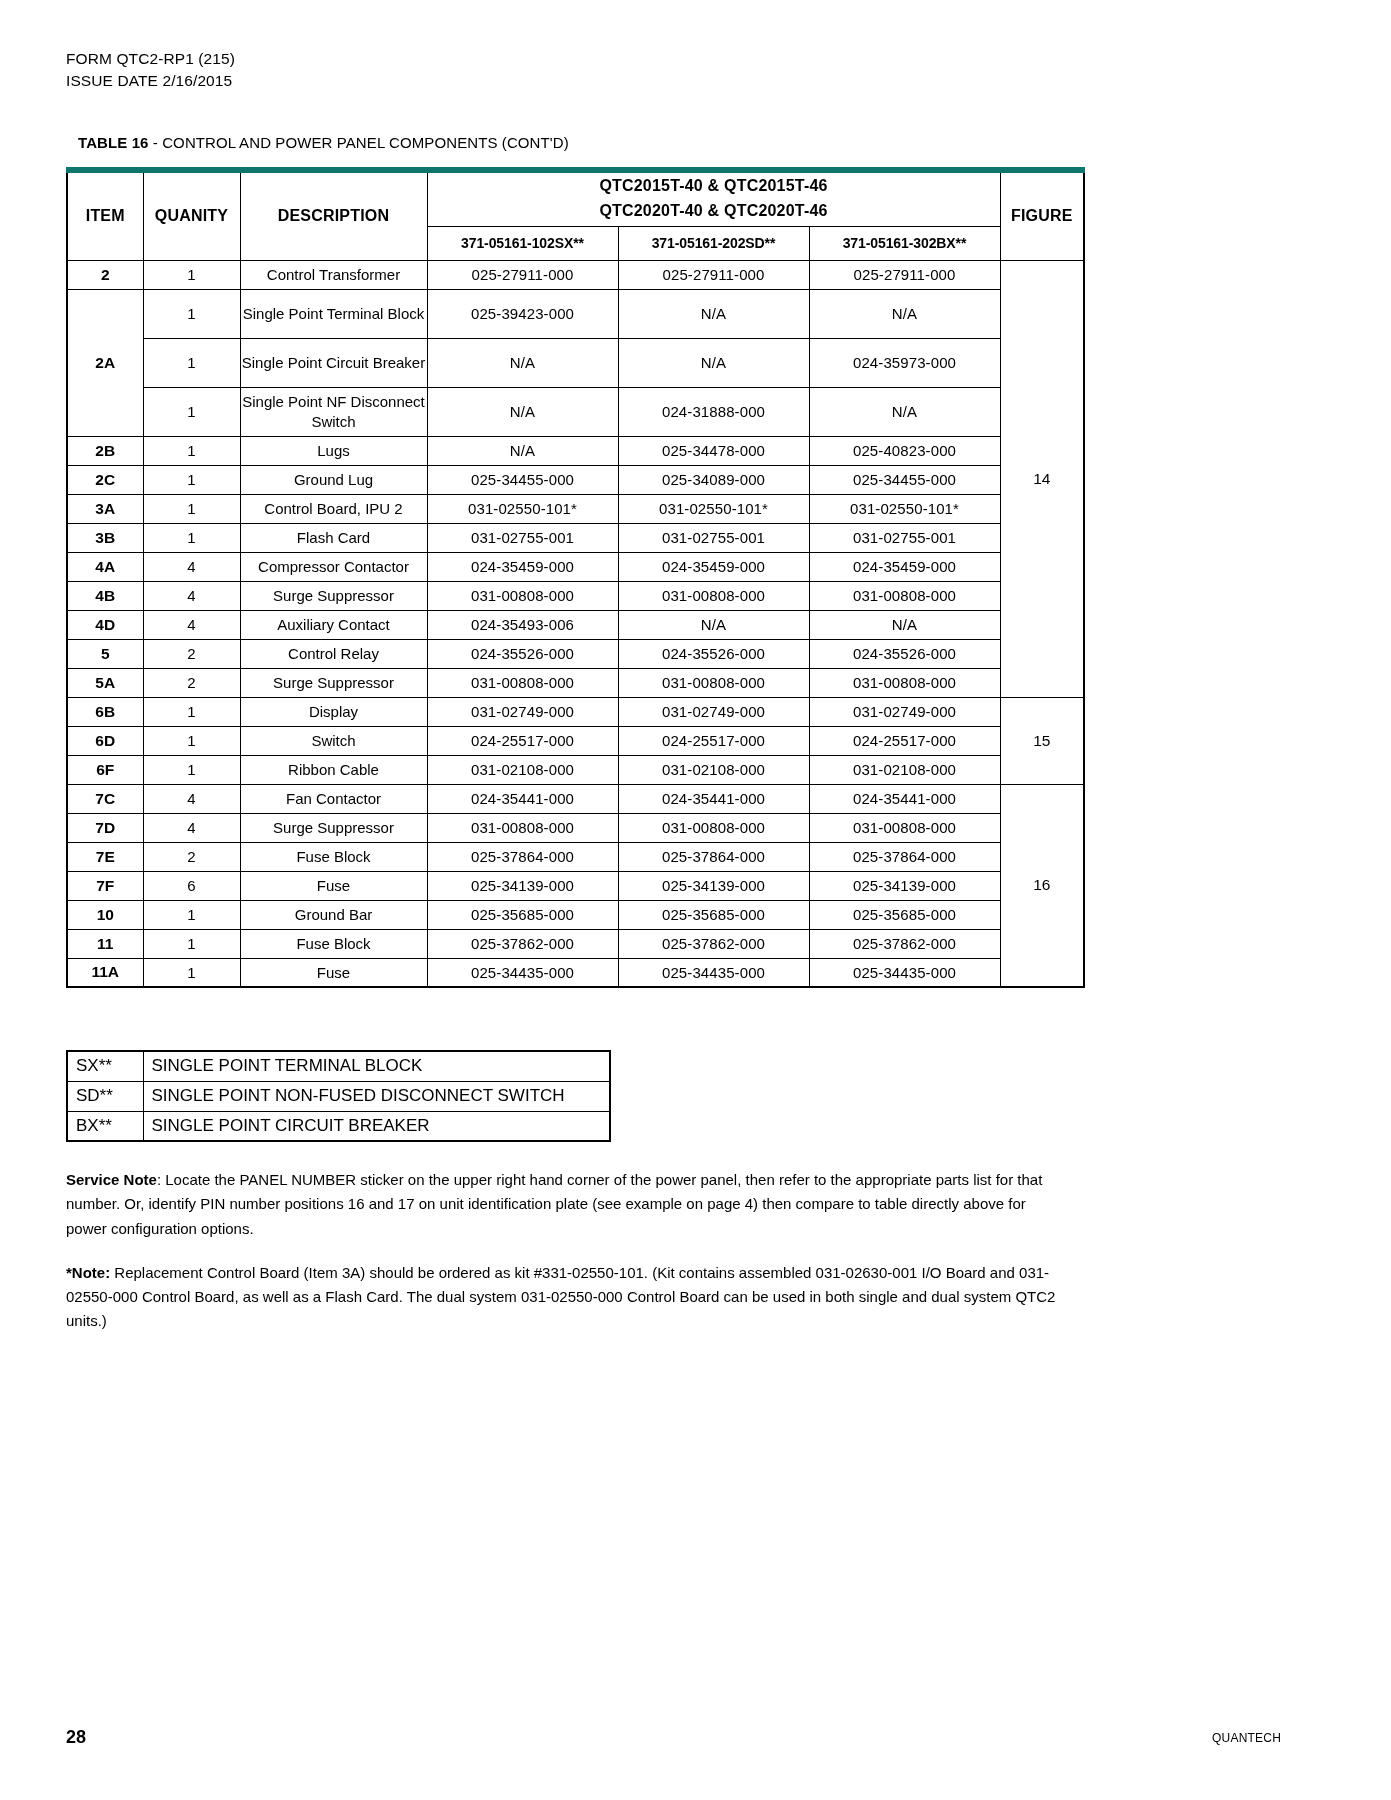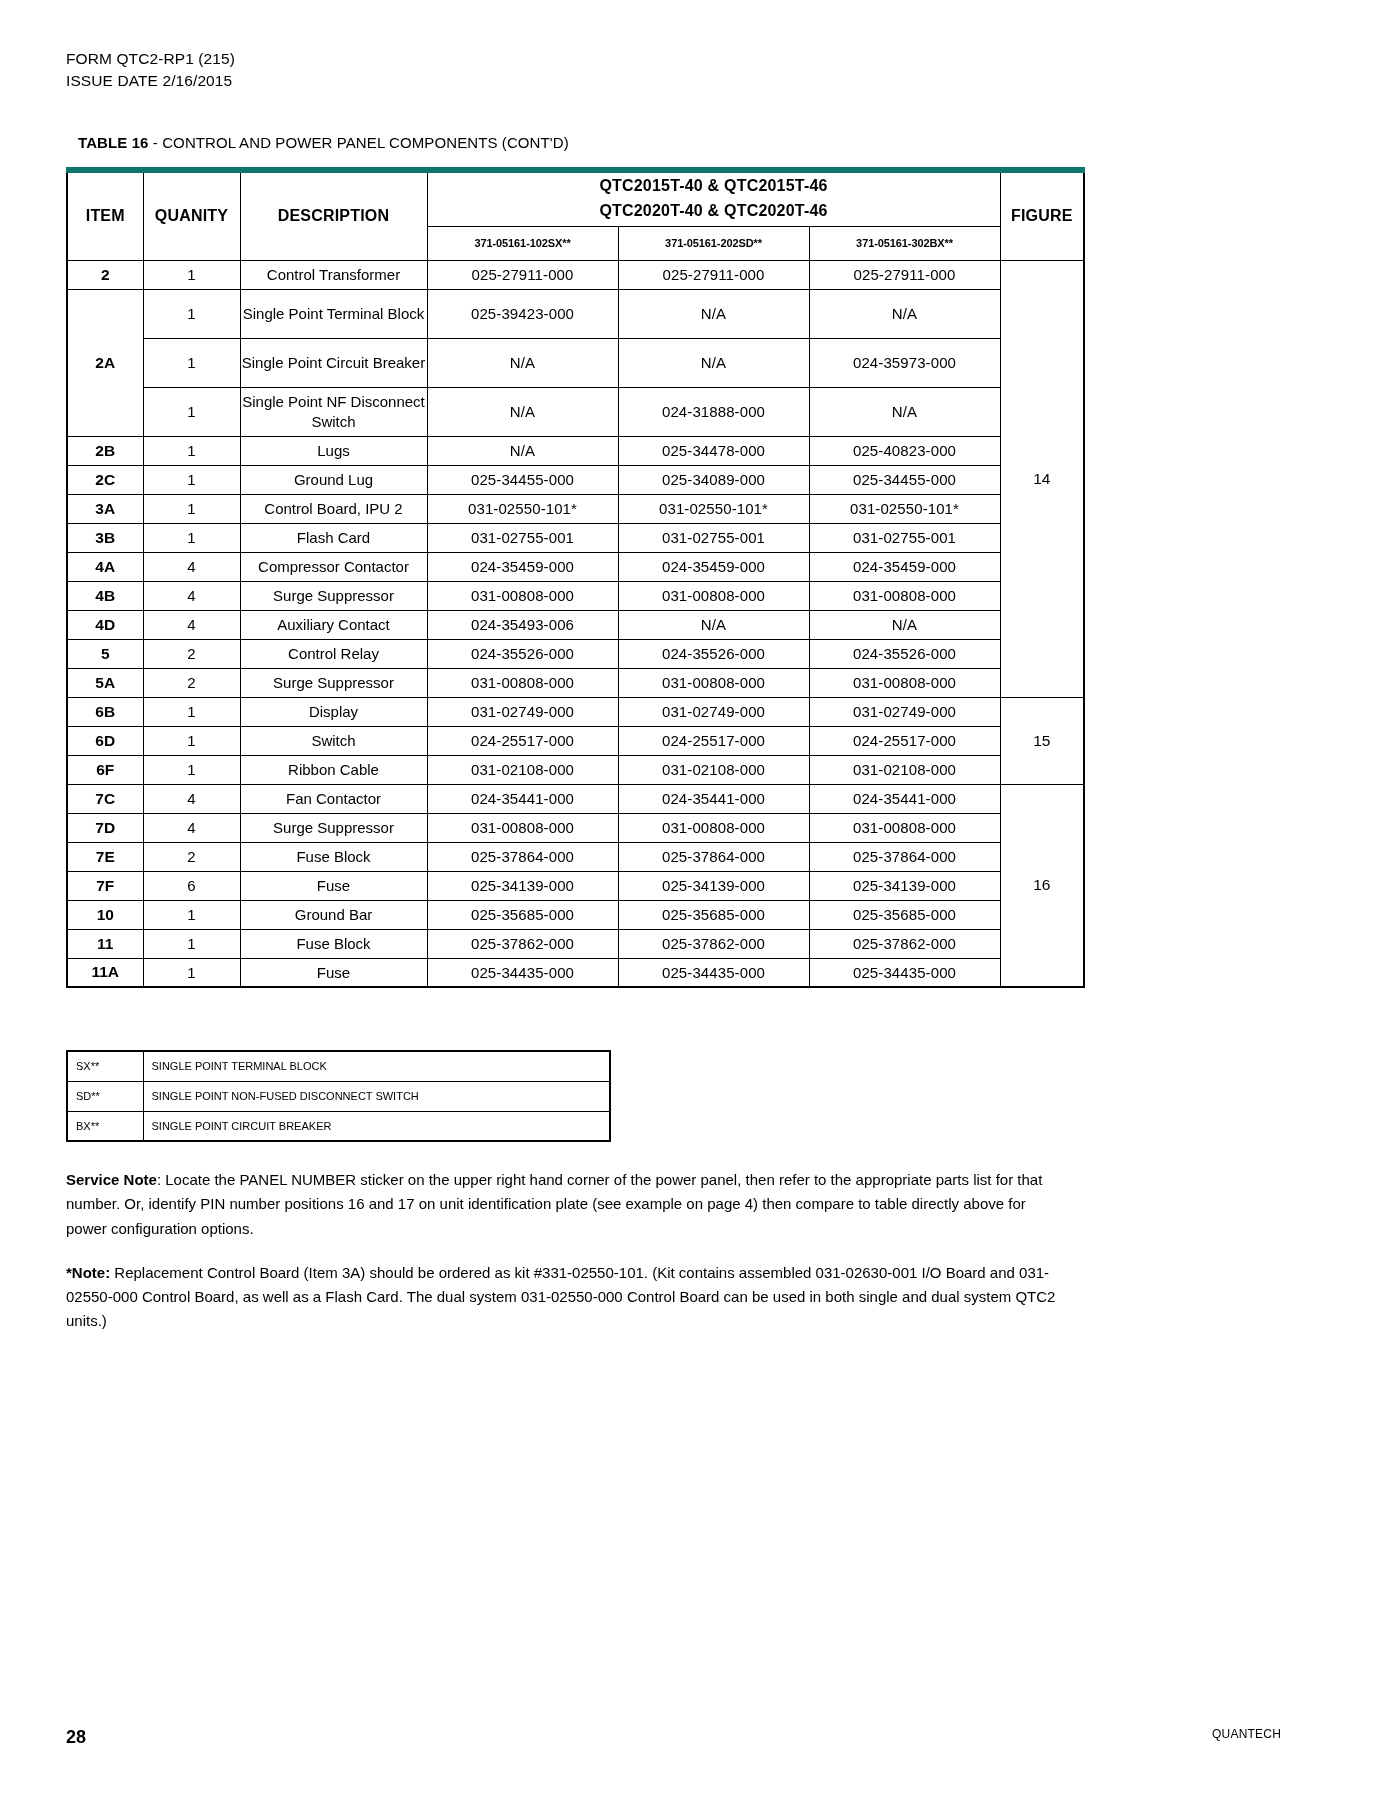--- a/index.html
+++ b/index.html
@@ -57,21 +57,21 @@
   table.parts thead th {
     font-weight: bold;
   }
   .th-item   { width: 76px; }
   .th-qty    { width: 97px; }
   .th-desc   { width: 187px; }
   .th-pn     { width: 191px; }
   .th-fig    { width: 84px; }
 
   .hdr-main { height: 56px; font-size: 16px; letter-spacing: .2px; }
-  .hdr-sub  { height: 34px; font-size: 11px; letter-spacing: -.1px; margin-left: 13px; }
+  .hdr-sub  { height: 34px; font-size: 14px; letter-spacing: -.1px; margin-left: 13px; }
   .hdr-model-line { line-height: 1.55; white-space: nowrap; }
 
   td.c-item { font-weight: bold; font-size: 15.5px; }
   td.c-qty  { font-size: 15px; }
   td.c-desc {
     text-align: left;
     padding: 3px 6px 3px 9px;
     line-height: 1.28;
   }
   td.c-pn   { font-size: 15px; letter-spacing: 0.1px; }
@@ -84,21 +84,21 @@
   table.parts thead tr.hdr-main th { border-top: 6px solid #0f766e; }
   .outer-l { border-left-width: 2px !important; }
   .outer-r { border-right-width: 2px !important; }
 
   
   .legend-wrap { margin-top: 62px; }
   table.legend {
     border-collapse: collapse;
     table-layout: fixed;
     width: 545px;
-    font-size: 11px;
+    font-size: 17px;
     border: 2px solid #000;
   }
   table.legend td {
     border: 1px solid #000;
     height: 30px;
     padding: 0 8px;
     vertical-align: middle;
     white-space: nowrap;
   }
   .lg-code { width: 76px; }
@@ -114,21 +114,21 @@
   .note-p b { font-weight: bold; }
 
   
   .footer {
     position: absolute;
     left: 66px;
     right: 64px;
     bottom: 52px;
     display: flex;
     justify-content: space-between;
-    align-items: flex-start;
+    align-items: center;
     font-size: 16px;
   }
   .pg-num { font-weight: bold; font-size: 18px; }
   .brand { font-size: 12px; letter-spacing: .2px; }
 </style>
 </head>
 <body>
 
 <div class="page">
 

